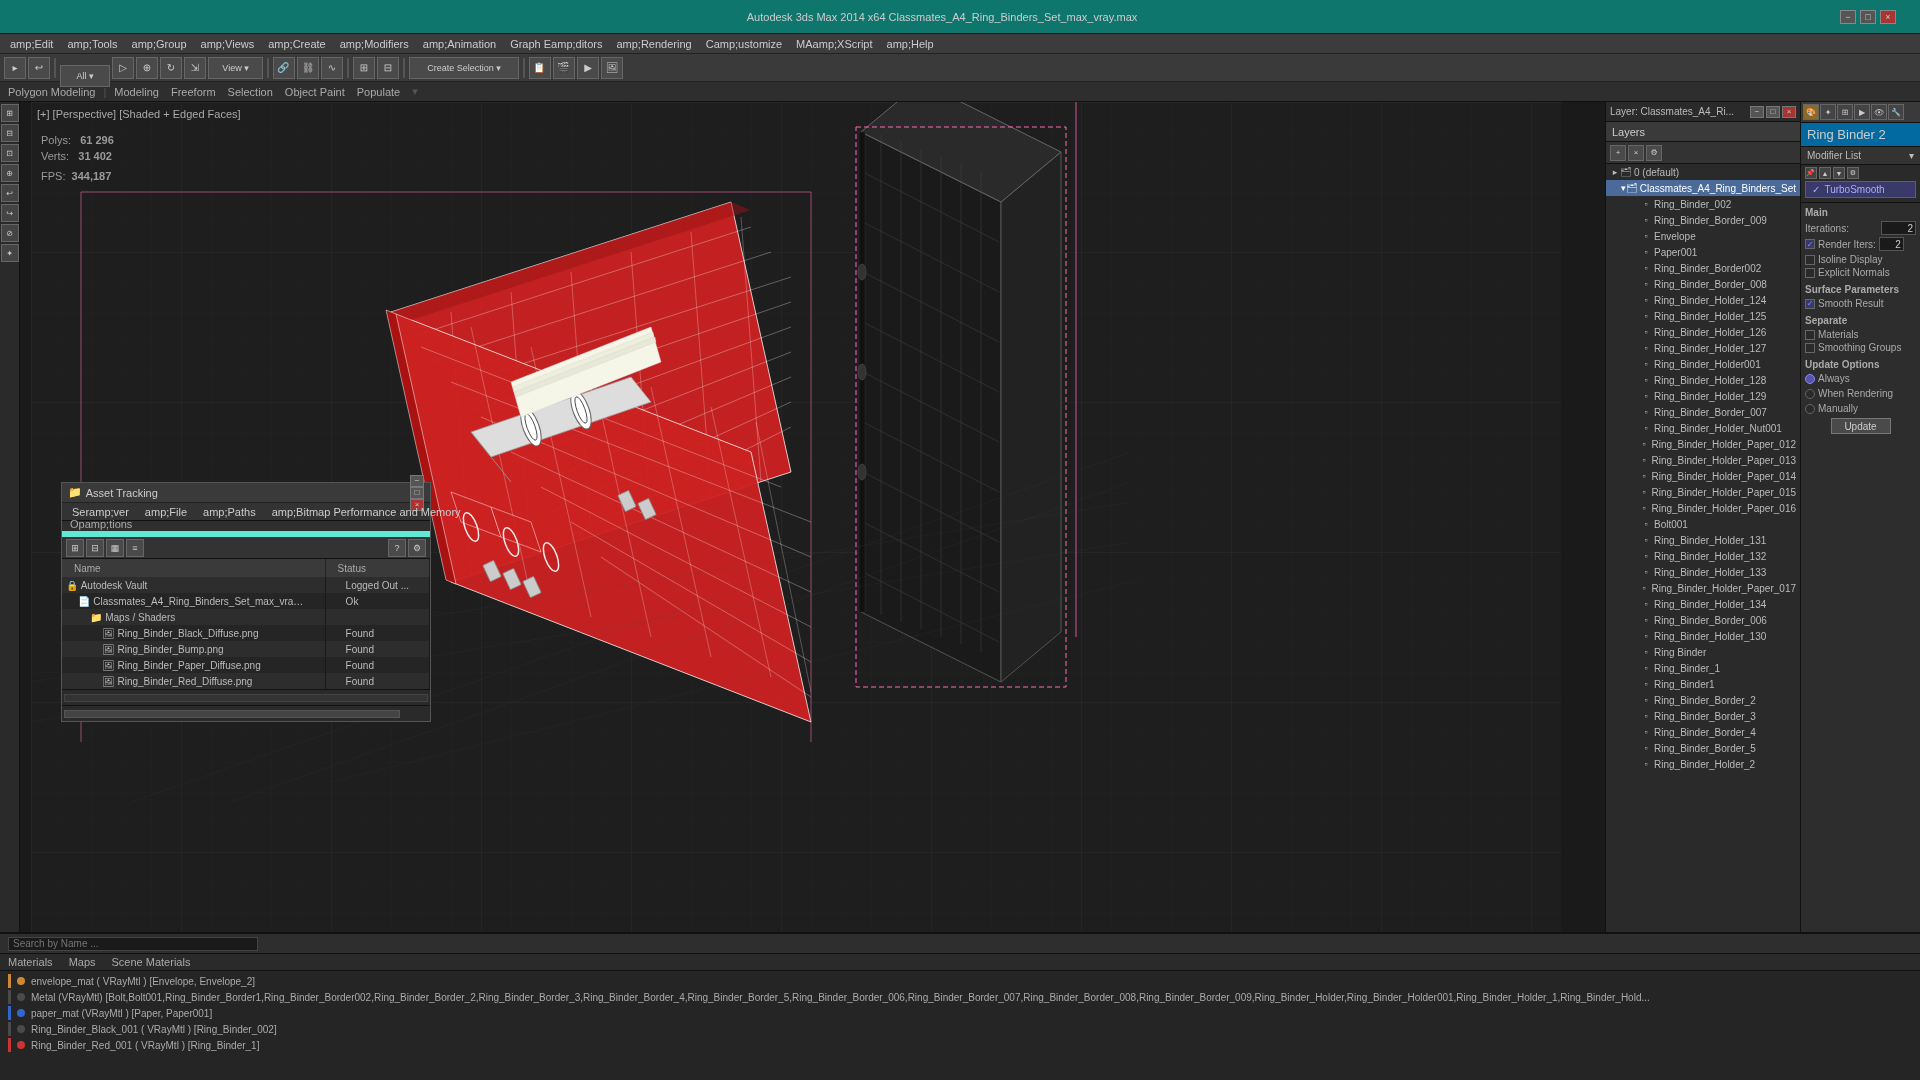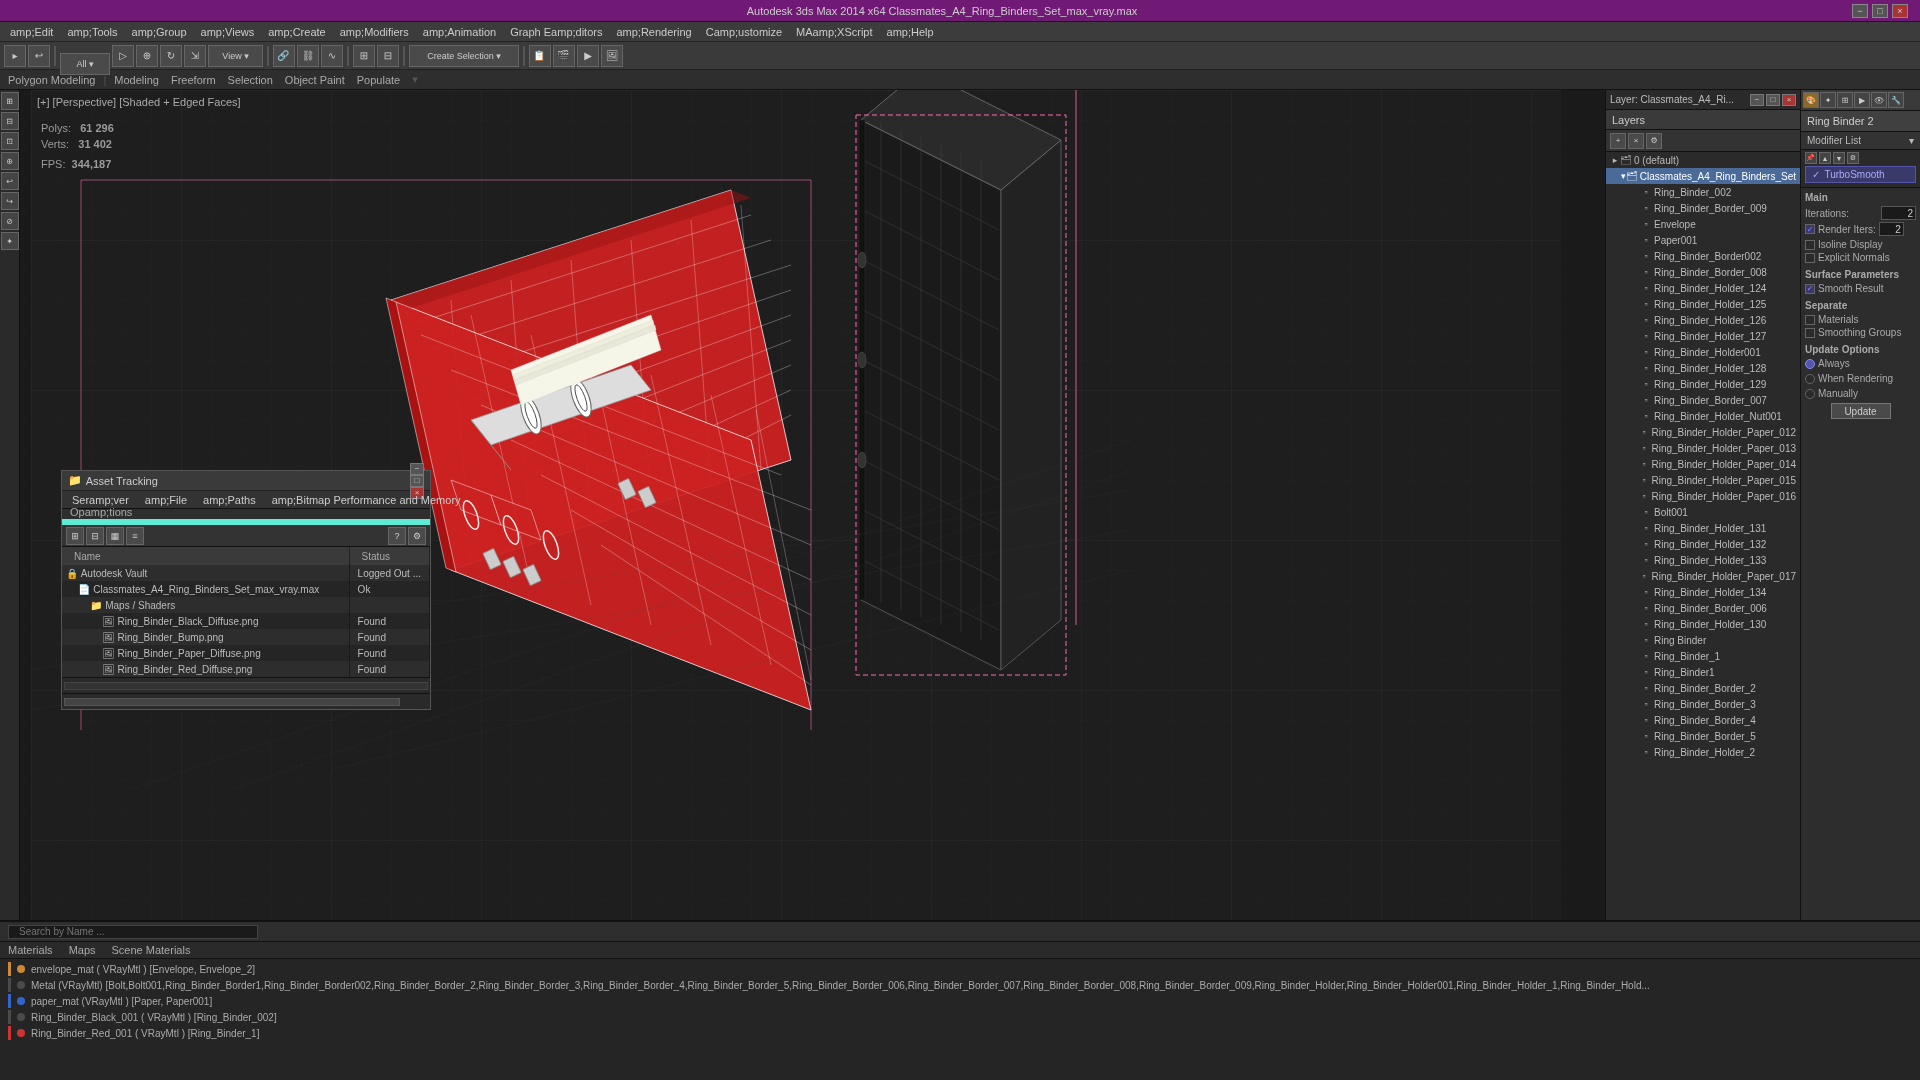--- a/index.html
+++ b/index.html
@@ -9,27 +9,27 @@
       overflow: hidden;
       background: #1a1a1a;
       font-family: 'Arial', sans-serif;
       font-size: 11px;
       color: #cccccc;
       user-select: none;
     }
 
     
     #title-bar {
-      height: 22px;
-      background: #701a75;
+      height: 34px;
+      background: #0f766e;
       display: flex;
       align-items: center;
       justify-content: space-between;
       border-bottom: 1px solid #111;
-      padding: 0 12px;
+      padding: 0 24px;
     }
     #title-bar-controls {
       display: flex;
       gap: 4px;
     }
     .title-btn {
       width: 16px;
       height: 14px;
       background: #555;
       border: 1px solid #888;
@@ -231,22 +231,22 @@
       width: 120px;
       background: #2d2d2d;
       border-left: 1px solid #111;
       display: flex;
       flex-direction: column;
       font-size: 10px;
     }
 
     #modifier-header {
       padding: 4px 6px;
-      background: #404040;
-      font-size: 11px;
+      background: #0369a1;
+      font-size: 13px;
       color: #ccc;
       border-bottom: 1px solid #111;
     }
 
     #modifier-list-label {
       padding: 3px 6px;
       background: #333;
       display: flex;
       align-items: center;
       justify-content: space-between;
@@ -451,21 +451,21 @@
       border-right: 1px solid #222;
     }
 
     .asset-row {
       height: 16px;
     }
 
     .asset-row:nth-child(even) { background: #252525; }
 
     .asset-row td {
-      padding: 0 8px;
+      padding: 0 20px;
       font-size: 10px;
       color: #bbb;
       border-right: 1px solid #1a1a1a;
       white-space: nowrap;
       overflow: hidden;
       max-width: 200px;
       text-overflow: ellipsis;
     }
 
     .status-ok { color: #88cc88; }
@@ -1206,21 +1206,21 @@
           <span>Update</span>
         </div>
       </div>
     </div>
   </div>
 
 </div>
 
 <div id="bottom-area">
   <div id="material-search-bar">
-    <input id="material-search-input" class="material-search-input" style="background: rgb(26, 26, 26); border: 1px solid rgb(68, 68, 68); color: rgb(136, 136, 136); font-size: 10px; padding: 1px 10px; width: 250px; height: 14px;" placeholder="Search by Name ...">
+    <input id="material-search-input" class="material-search-input" style="background: rgb(26, 26, 26); border: 1px solid rgb(68, 68, 68); color: rgb(136, 136, 136); font-size: 10px; padding: 1px 4px; width: 250px; height: 14px;" placeholder="Search by Name ...">
   </div>
   <div id="material-sections">
     <span class="material-section-label">Materials</span>
     <span class="material-section-label">Maps</span>
     <span class="material-section-label">Scene Materials</span>
   </div>
   <div id="materials-list">
   <div class="material-item">
         <div style="width: 3px; height: 14px; margin-right: 6px; flex-shrink: 0; background: rgb(204, 136, 51);"></div>
         <span class="material-dot material-dot-orange"></span>

